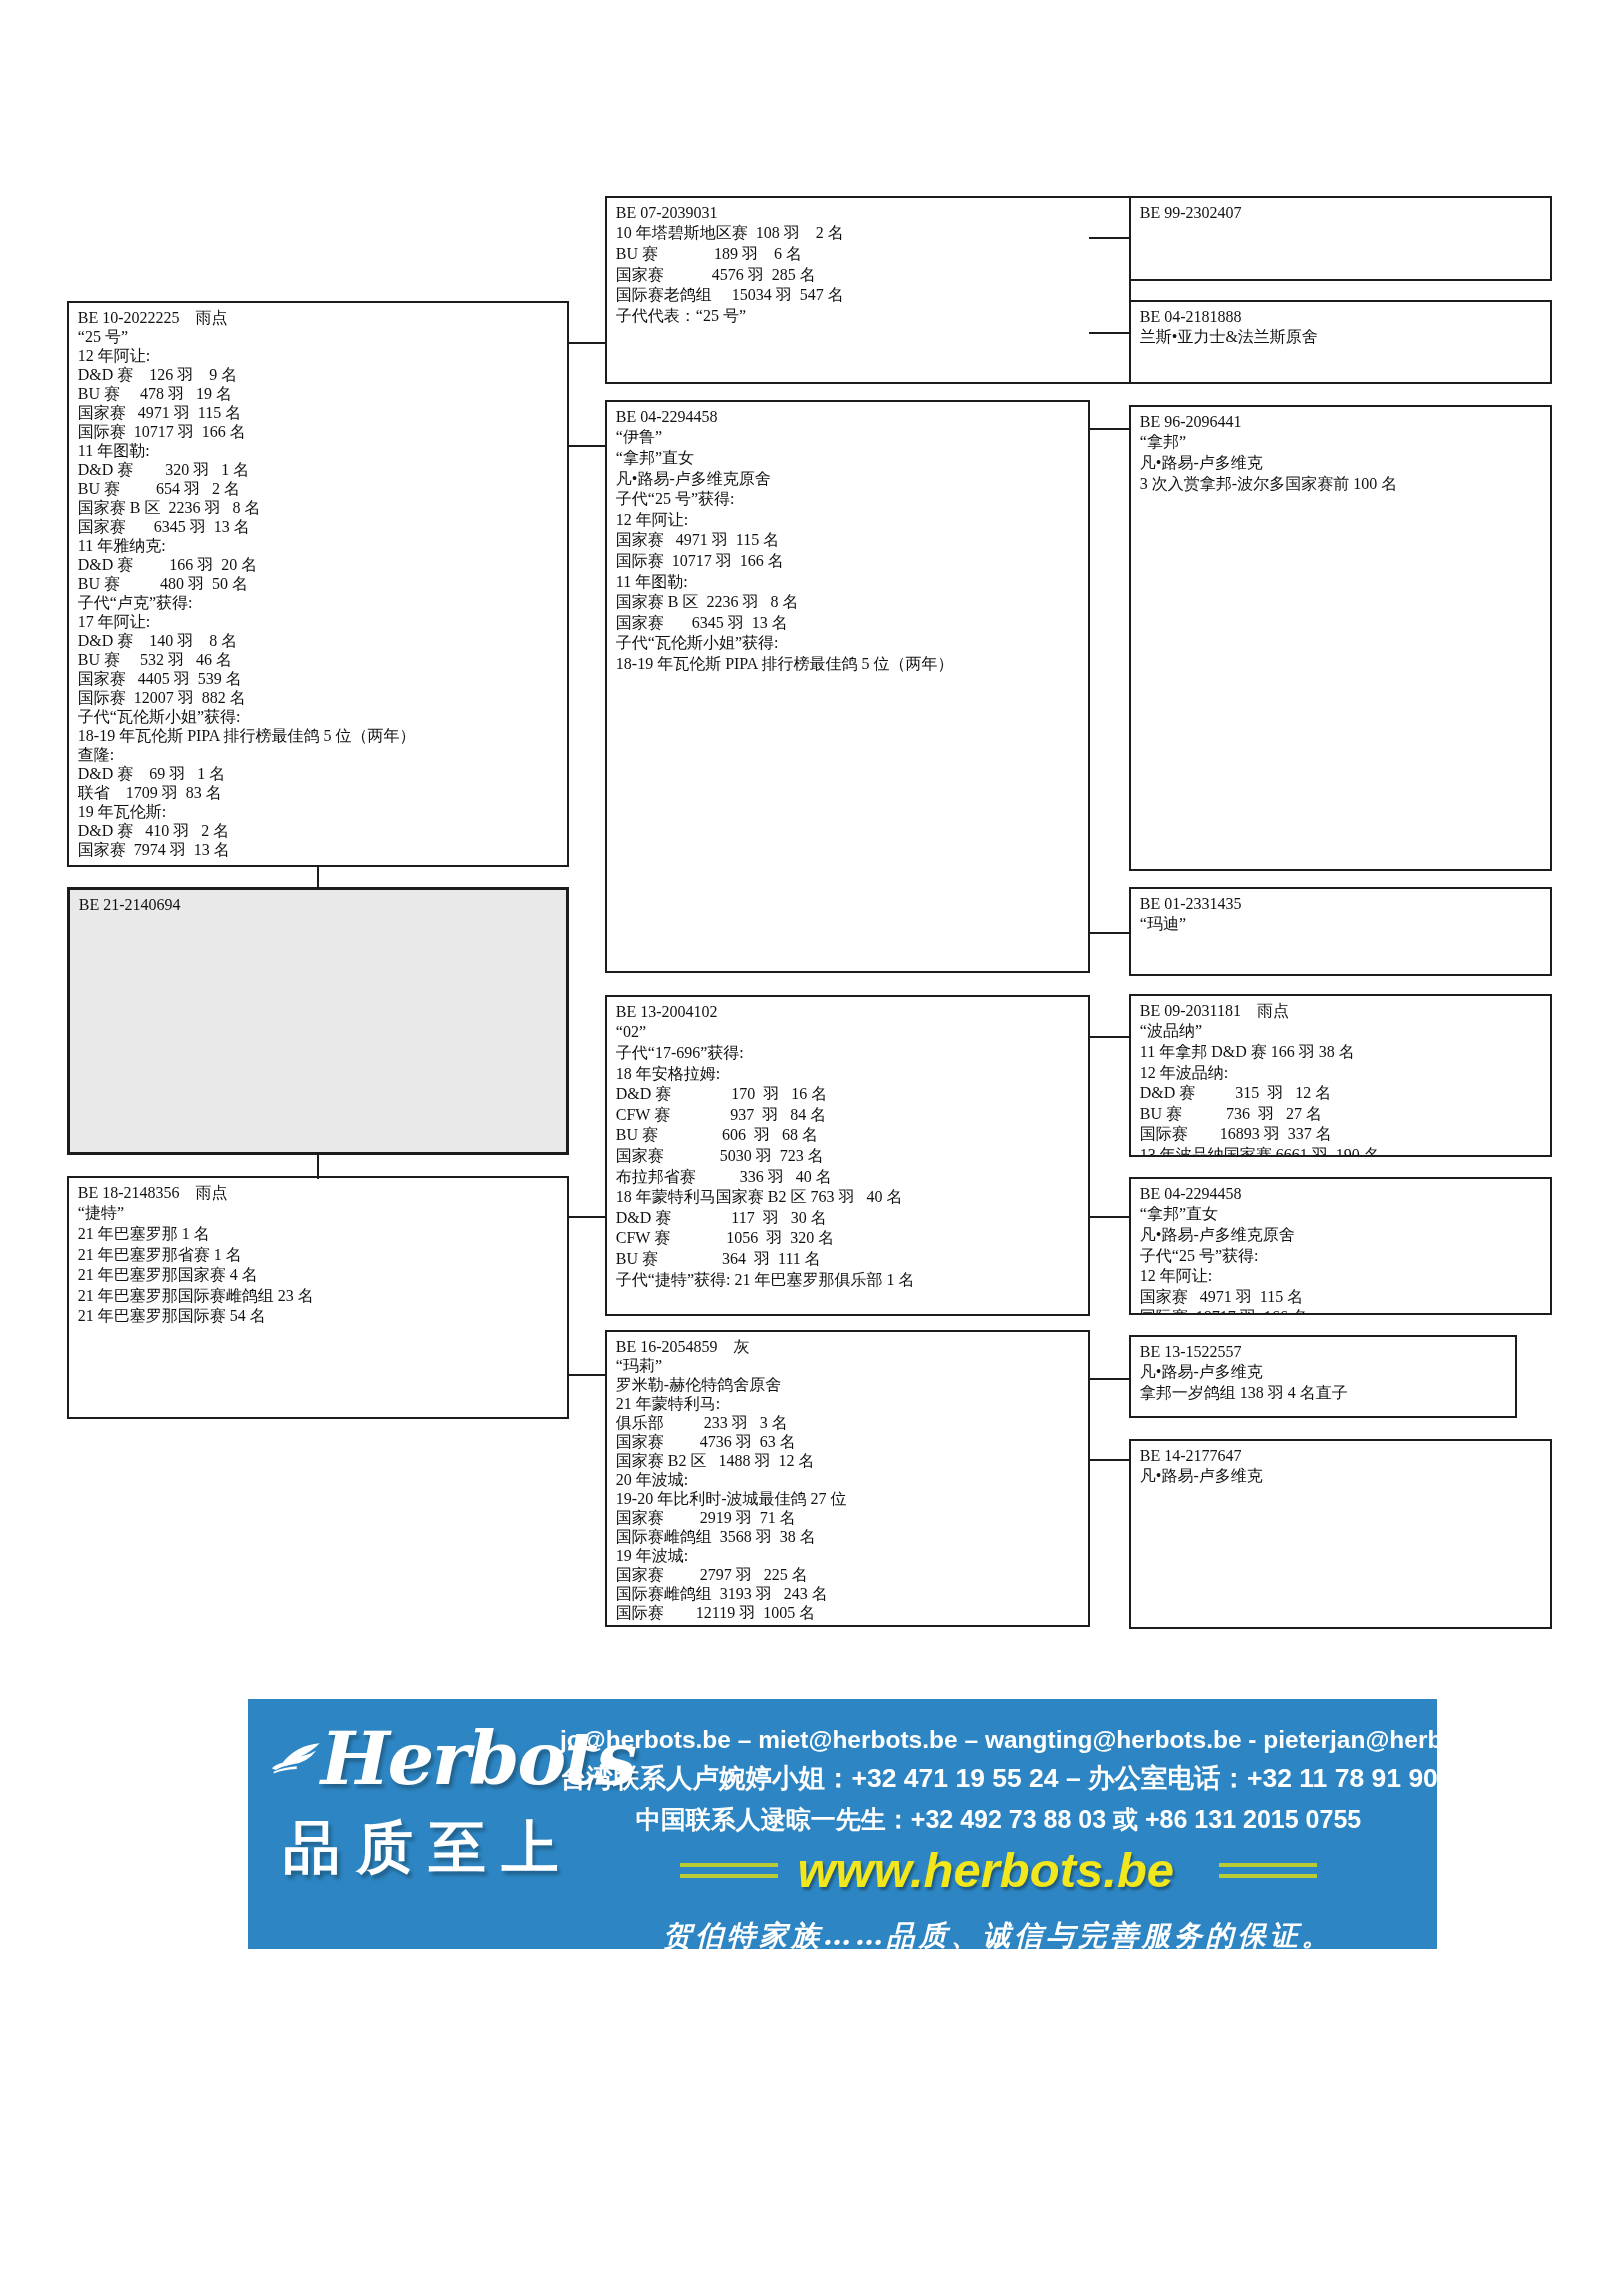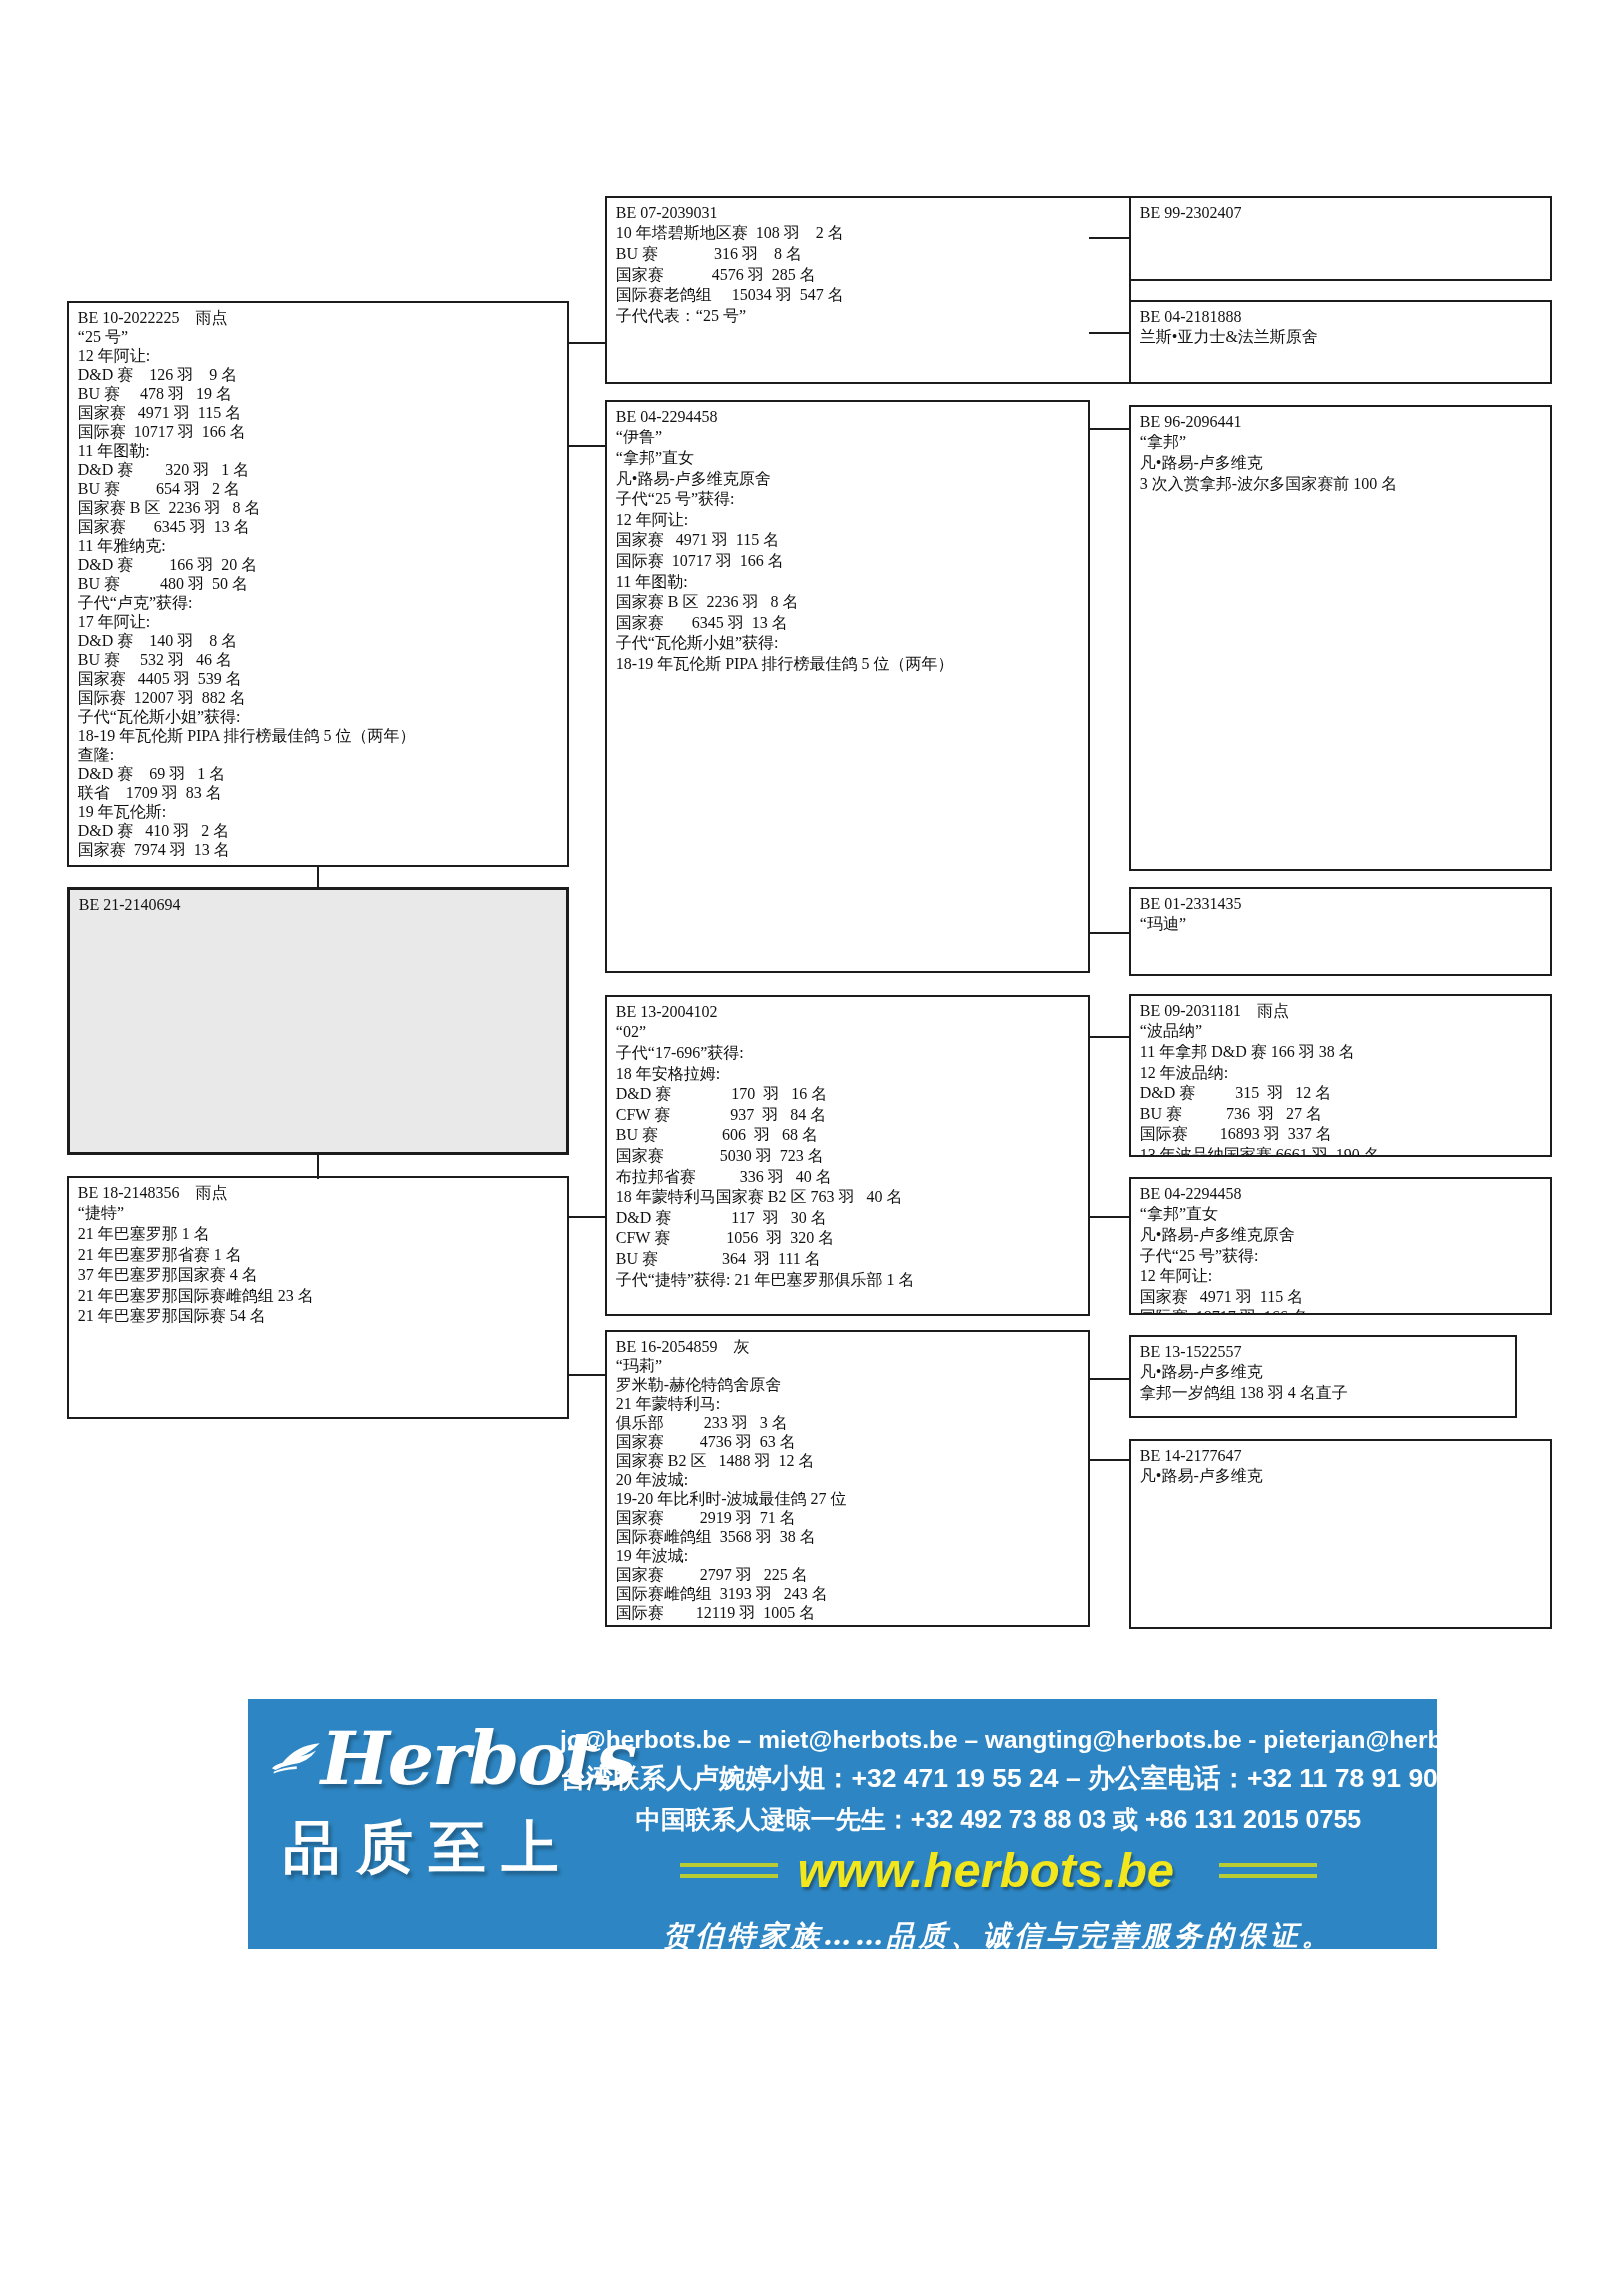--- a/index.html
+++ b/index.html
@@ -34,22 +34,22 @@
           font-weight:bold;font-size:49px;line-height:53px;
           text-shadow:2px 2.9px 2.9px rgba(0,0,0,0.35);white-space:nowrap;}
 </style>
 </head>
 <body>
 
 <div id="page">
   <div id="pedigree-layer">
       <div class="pbox tight" style="left: 67px; top: 301px; width: 502px; height: 566px;"><div class="pline">BE 10-2022225    雨点</div><div class="pline">“25 号”</div><div class="pline">12 年阿让:</div><div class="pline">D&amp;D 赛    126 羽    9 名</div><div class="pline">BU 赛     478 羽   19 名</div><div class="pline">国家赛   4971 羽  115 名</div><div class="pline">国际赛  10717 羽  166 名</div><div class="pline">11 年图勒:</div><div class="pline">D&amp;D 赛        320 羽   1 名</div><div class="pline">BU 赛         654 羽   2 名</div><div class="pline">国家赛 B 区  2236 羽   8 名</div><div class="pline">国家赛       6345 羽  13 名</div><div class="pline">11 年雅纳克:</div><div class="pline">D&amp;D 赛         166 羽  20 名</div><div class="pline">BU 赛          480 羽  50 名</div><div class="pline">子代“卢克”获得:</div><div class="pline">17 年阿让:</div><div class="pline">D&amp;D 赛    140 羽    8 名</div><div class="pline">BU 赛     532 羽   46 名</div><div class="pline">国家赛   4405 羽  539 名</div><div class="pline">国际赛  12007 羽  882 名</div><div class="pline">子代“瓦伦斯小姐”获得:</div><div class="pline">18-19 年瓦伦斯 PIPA 排行榜最佳鸽 5 位（两年）</div><div class="pline">查隆:</div><div class="pline">D&amp;D 赛    69 羽   1 名</div><div class="pline">联省    1709 羽  83 名</div><div class="pline">19 年瓦伦斯:</div><div class="pline">D&amp;D 赛   410 羽   2 名</div><div class="pline">国家赛  7974 羽  13 名</div></div>
       <div class="pbox subject" style="left: 67px; top: 887px; width: 502px; height: 268px;"><div class="pline">BE 21-2140694</div></div>
-      <div class="pbox" style="left: 67px; top: 1176px; width: 502px; height: 243px;"><div class="pline">BE 18-2148356    雨点</div><div class="pline">“捷特”</div><div class="pline">21 年巴塞罗那 1 名</div><div class="pline">21 年巴塞罗那省赛 1 名</div><div class="pline">37 年巴塞罗那国家赛 4 名</div><div class="pline">21 年巴塞罗那国际赛雌鸽组 23 名</div><div class="pline">21 年巴塞罗那国际赛 54 名</div></div>
-      <div class="pbox" style="left: 605px; top: 196px; width: 526px; height: 188px;"><div class="pline">BE 07-2039031</div><div class="pline">10 年塔碧斯地区赛  108 羽    2 名</div><div class="pline">BU 赛              316 羽    8 名</div><div class="pline">国家赛            4576 羽  285 名</div><div class="pline">国际赛老鸽组     15034 羽  547 名</div><div class="pline">子代代表：“25 号”</div></div>
+      <div class="pbox" style="left: 67px; top: 1176px; width: 502px; height: 243px;"><div class="pline">BE 18-2148356    雨点</div><div class="pline">“捷特”</div><div class="pline">21 年巴塞罗那 1 名</div><div class="pline">21 年巴塞罗那省赛 1 名</div><div class="pline">21 年巴塞罗那国家赛 4 名</div><div class="pline">21 年巴塞罗那国际赛雌鸽组 23 名</div><div class="pline">21 年巴塞罗那国际赛 54 名</div></div>
+      <div class="pbox" style="left: 605px; top: 196px; width: 526px; height: 188px;"><div class="pline">BE 07-2039031</div><div class="pline">10 年塔碧斯地区赛  108 羽    2 名</div><div class="pline">BU 赛              189 羽    6 名</div><div class="pline">国家赛            4576 羽  285 名</div><div class="pline">国际赛老鸽组     15034 羽  547 名</div><div class="pline">子代代表：“25 号”</div></div>
       <div class="pbox" style="left: 605px; top: 400px; width: 485px; height: 573px;"><div class="pline">BE 04-2294458</div><div class="pline">“伊鲁”</div><div class="pline">“拿邦”直女</div><div class="pline">凡•路易-卢多维克原舍</div><div class="pline">子代“25 号”获得:</div><div class="pline">12 年阿让:</div><div class="pline">国家赛   4971 羽  115 名</div><div class="pline">国际赛  10717 羽  166 名</div><div class="pline">11 年图勒:</div><div class="pline">国家赛 B 区  2236 羽   8 名</div><div class="pline">国家赛       6345 羽  13 名</div><div class="pline">子代“瓦伦斯小姐”获得:</div><div class="pline">18-19 年瓦伦斯 PIPA 排行榜最佳鸽 5 位（两年）</div></div>
       <div class="pbox" style="left: 605px; top: 995px; width: 485px; height: 321px;"><div class="pline">BE 13-2004102</div><div class="pline">“02”</div><div class="pline">子代“17-696”获得:</div><div class="pline">18 年安格拉姆:</div><div class="pline">D&amp;D 赛               170  羽   16 名</div><div class="pline">CFW 赛               937  羽   84 名</div><div class="pline">BU 赛                606  羽   68 名</div><div class="pline">国家赛              5030 羽  723 名</div><div class="pline">布拉邦省赛           336 羽   40 名</div><div class="pline">18 年蒙特利马国家赛 B2 区 763 羽   40 名</div><div class="pline">D&amp;D 赛               117  羽   30 名</div><div class="pline">CFW 赛              1056  羽  320 名</div><div class="pline">BU 赛                364  羽  111 名</div><div class="pline">子代“捷特”获得: 21 年巴塞罗那俱乐部 1 名</div></div>
       <div class="pbox tight" style="left: 605px; top: 1330px; width: 485px; height: 297px;"><div class="pline">BE 16-2054859    灰</div><div class="pline">“玛莉”</div><div class="pline">罗米勒-赫伦特鸽舍原舍</div><div class="pline">21 年蒙特利马:</div><div class="pline">俱乐部          233 羽   3 名</div><div class="pline">国家赛         4736 羽  63 名</div><div class="pline">国家赛 B2 区   1488 羽  12 名</div><div class="pline">20 年波城:</div><div class="pline">19-20 年比利时-波城最佳鸽 27 位</div><div class="pline">国家赛         2919 羽  71 名</div><div class="pline">国际赛雌鸽组  3568 羽  38 名</div><div class="pline">19 年波城:</div><div class="pline">国家赛         2797 羽   225 名</div><div class="pline">国际赛雌鸽组  3193 羽   243 名</div><div class="pline">国际赛        12119 羽  1005 名</div></div>
       <div class="pbox" style="left: 1129px; top: 196px; width: 423px; height: 85px;"><div class="pline">BE 99-2302407</div></div>
       <div class="pbox" style="left: 1129px; top: 300px; width: 423px; height: 84px;"><div class="pline">BE 04-2181888</div><div class="pline">兰斯•亚力士&amp;法兰斯原舍</div></div>
       <div class="pbox" style="left: 1129px; top: 405px; width: 423px; height: 466px;"><div class="pline">BE 96-2096441</div><div class="pline">“拿邦”</div><div class="pline">凡•路易-卢多维克</div><div class="pline">3 次入赏拿邦-波尔多国家赛前 100 名</div></div>
       <div class="pbox" style="left: 1129px; top: 887px; width: 423px; height: 89px;"><div class="pline">BE 01-2331435</div><div class="pline">“玛迪”</div></div>
       <div class="pbox" style="left: 1129px; top: 994px; width: 423px; height: 163px;"><div class="pline">BE 09-2031181    雨点</div><div class="pline">“波品纳”</div><div class="pline">11 年拿邦 D&amp;D 赛 166 羽 38 名</div><div class="pline">12 年波品纳:</div><div class="pline">D&amp;D 赛          315  羽   12 名</div><div class="pline">BU 赛           736  羽   27 名</div><div class="pline">国际赛        16893 羽  337 名</div><div class="pline">13 年波品纳国家赛 6661 羽  190 名</div></div>
       <div class="pbox" style="left: 1129px; top: 1177px; width: 423px; height: 138px;"><div class="pline">BE 04-2294458</div><div class="pline">“拿邦”直女</div><div class="pline">凡•路易-卢多维克原舍</div><div class="pline">子代“25 号”获得:</div><div class="pline">12 年阿让:</div><div class="pline">国家赛   4971 羽  115 名</div><div class="pline">国际赛  18717 羽  166 名</div></div>
       <div class="pbox" style="left: 1129px; top: 1335px; width: 388px; height: 83px;"><div class="pline">BE 13-1522557</div><div class="pline">凡•路易-卢多维克</div><div class="pline">拿邦一岁鸽组 138 羽 4 名直子</div></div>

